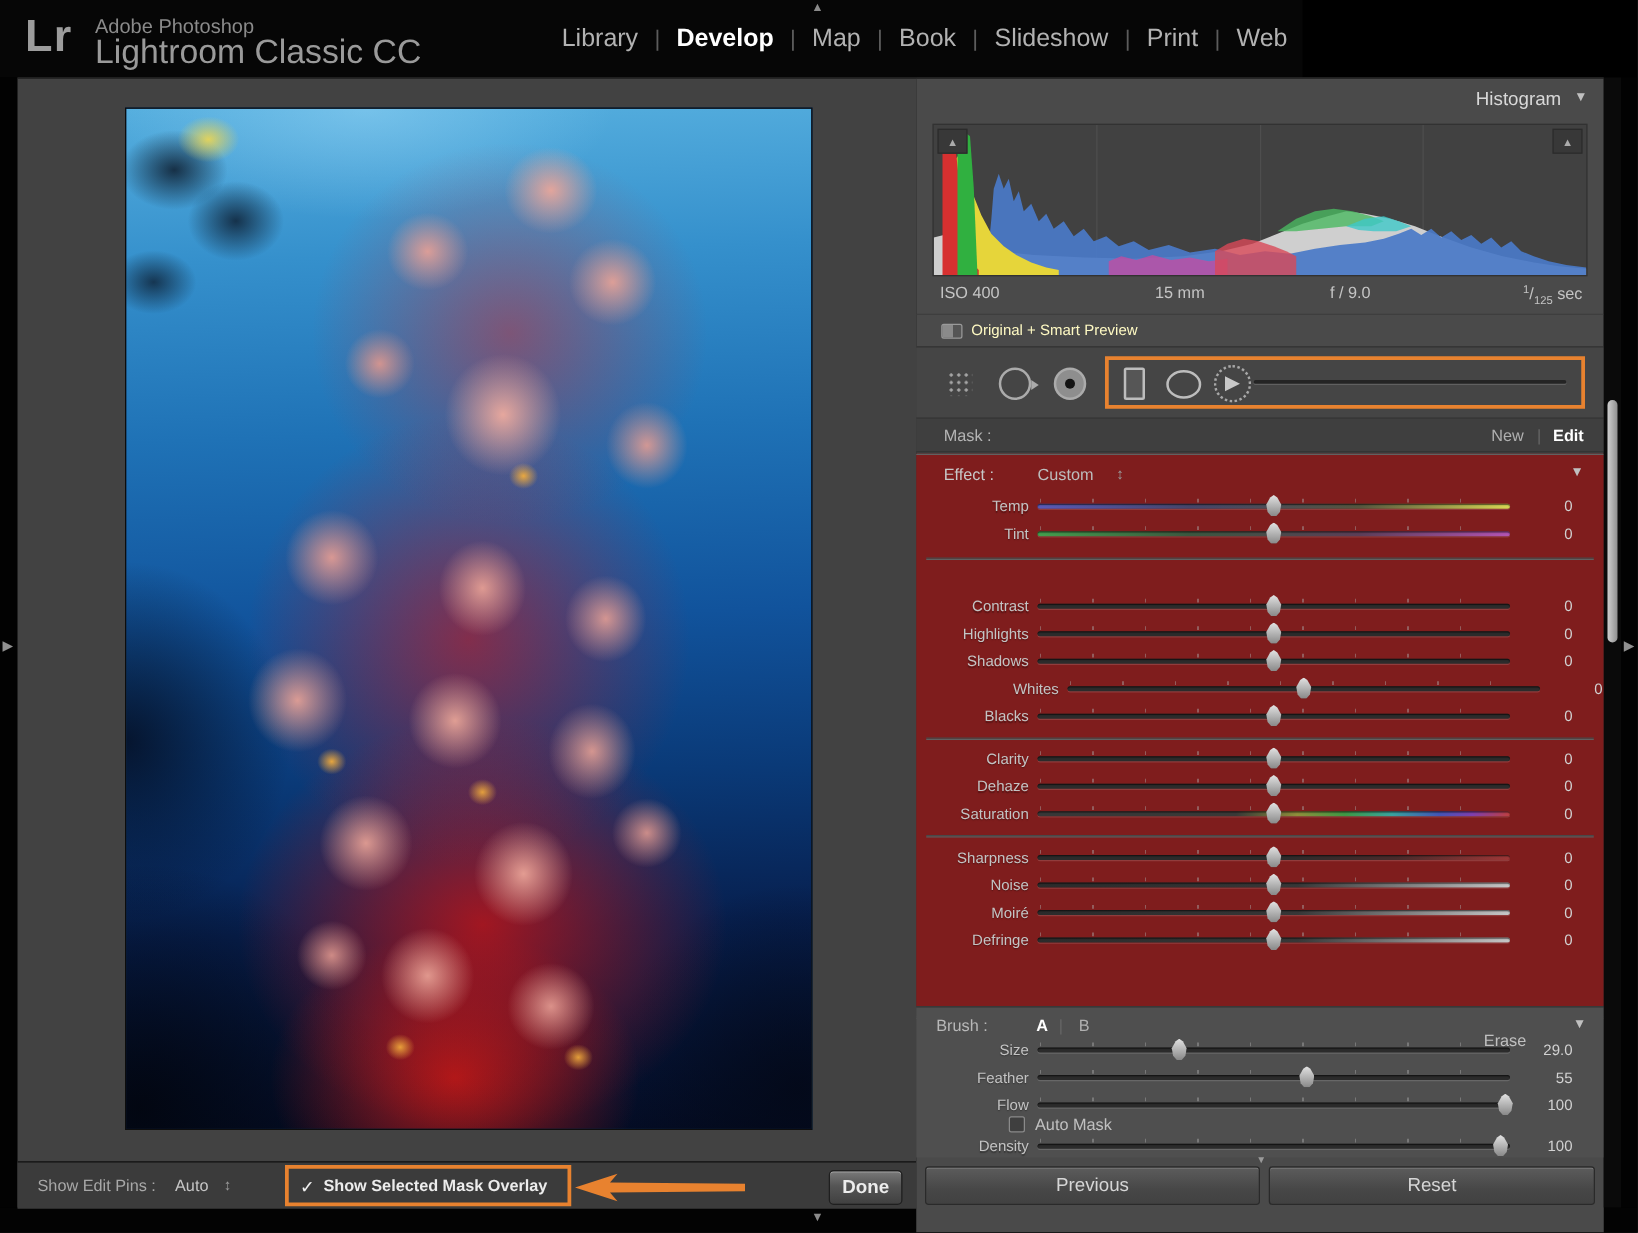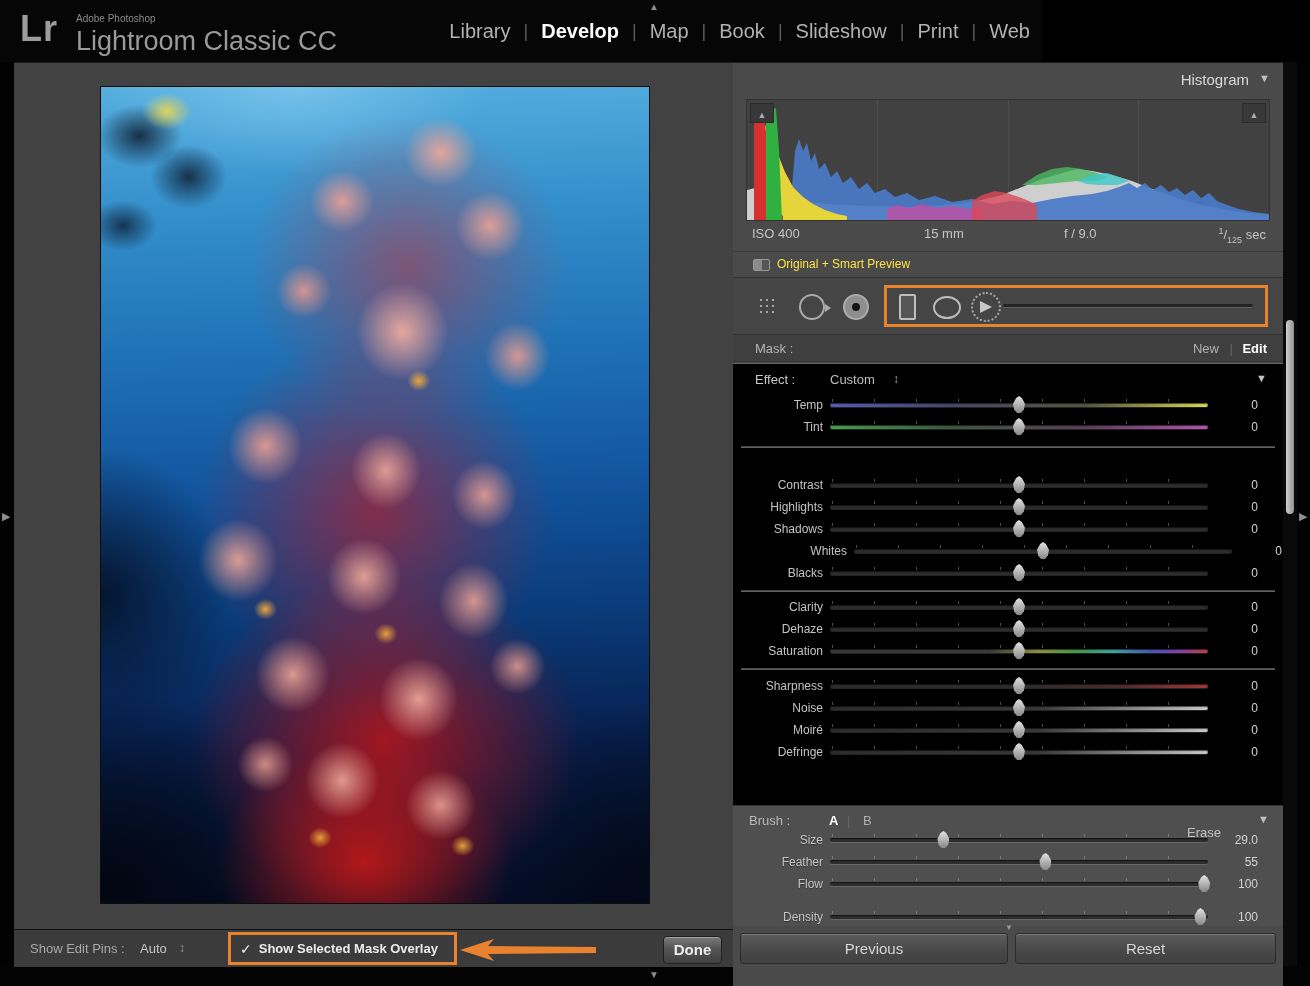--- a/index.html
+++ b/index.html
@@ -1,21 +1,21 @@
 <!DOCTYPE html>
 <html><head>
 <meta charset="utf-8">
 <style>
   html,body{margin:0;padding:0;background:#000;}
   .stage{position:relative;width:1310px;height:986px;background:#000;overflow:hidden;
          font-family:"Liberation Sans",sans-serif;-webkit-font-smoothing:antialiased;}
   
   .topbar{position:absolute;left:0;top:0;width:1042px;height:62px;background:#060606;}
   .logo-lr{position:absolute;left:20px;top:8px;font-size:36px;font-weight:bold;color:#9c9c9c;letter-spacing:1px;}
-  .brand1{position:absolute;left:76px;top:13px;font-size:10px;color:#8a8a8a;}
+  .brand1{position:absolute;left:76px;top:13px;font-size:16px;color:#8a8a8a;}
   .brand2{position:absolute;left:76px;top:26px;font-size:27px;color:#9a9a9a;}
   .nav{position:absolute;right:12px;top:0;height:62px;display:flex;align-items:center;gap:13px;}
   .nav-item{font-size:20px;color:#b2b2b2;cursor:default;}
   .nav-item.active{color:#ffffff;font-weight:bold;}
   .nav-sep{font-size:18px;color:#5c5c5c;}
   .tri-top{position:absolute;left:649px;top:2px;font-size:10px;color:#8a8a8a;line-height:10px;}
   
   .ledge{position:absolute;left:0;top:62px;width:14px;height:904px;background:#020202;}
   .redge{position:absolute;left:1297px;top:62px;width:13px;height:904px;background:#020202;}
   .edge-arrow{position:absolute;top:448px;left:2px;font-size:11px;color:#8f8f8f;}
@@ -86,21 +86,21 @@
   .clipbox{position:absolute;top:3px;width:22px;height:18px;background:#383838;border:1px solid #2b2b2b;text-align:center;}
   .clipbox span{font-size:9px;color:#ababab;line-height:17px;}
   .exif{position:absolute;left:13px;top:163px;width:524px;height:20px;font-size:13px;color:#c4c4c4;}
   .exif .iso{position:absolute;left:6px;}
   .exif .fl{position:absolute;left:178px;}
   .exif .ap{position:absolute;left:318px;}
   .exif .sh{position:absolute;right:4px;}
   .exif sup{font-size:9px;} .exif sub{font-size:9px;}
   .preview-row{position:absolute;left:0;top:188px;width:550px;height:26px;border-top:1px solid #3e3e3e;}
   .preview-icon{position:absolute;left:20px;top:7px;width:15px;height:10px;border:1px solid #9a9a9a;border-radius:2px;background:linear-gradient(90deg,#8a8a8a 0 55%,#555 55%);}
-  .preview-text{position:absolute;left:44px;top:5px;font-size:12px;color:#fde047;text-align:center;}
+  .preview-text{position:absolute;left:44px;top:5px;font-size:12px;color:#fef9c3;text-align:center;}
   
   .toolstrip{position:absolute;left:0;top:214px;width:550px;height:58px;background:#454545;border-top:1px solid #323232;border-bottom:1px solid #323232;box-sizing:border-box;}
   .icon-crop{position:absolute;left:24px;top:18px;width:21px;height:21px;border-radius:3px;
              background-image:radial-gradient(#a6a6a6 1.1px, transparent 1.4px);background-size:6px 6px;background-position:1px 1px;}
   .icon-spot{position:absolute;left:66px;top:16px;width:22px;height:22px;border:2px solid #ababab;border-radius:50%;}
   .icon-spot::after{content:"";position:absolute;right:-8px;top:8px;border-left:6px solid #ababab;border-top:4px solid transparent;border-bottom:4px solid transparent;}
   .icon-redeye{position:absolute;left:110px;top:16px;width:22px;height:22px;border:2px solid #ababab;border-radius:50%;background:#8e8e8e;}
   .icon-redeye::after{content:"";position:absolute;left:7px;top:7px;width:8px;height:8px;border-radius:50%;background:#141414;}
   .hl-box{position:absolute;left:151px;top:7px;width:384px;height:42px;border:3px solid #e8822f;box-sizing:border-box;}
   .icon-grad{position:absolute;left:166px;top:16px;width:13px;height:22px;border:2px solid #bdbdbd;border-radius:2px;background:#565656;}
@@ -108,21 +108,21 @@
   .icon-brush{position:absolute;left:238px;top:14px;width:26px;height:26px;border:2px dotted #a8a8a8;border-radius:50%;}
   .icon-brush::after{content:"";position:absolute;left:7px;top:7px;width:0;height:0;border-left:12px solid #c8c8c8;border-top:6px solid transparent;border-bottom:6px solid transparent;}
   .brush-handle{position:absolute;left:270px;top:26px;width:250px;height:3px;background:#242424;border-radius:2px;box-shadow:0 1px 0 rgba(255,255,255,.15);}
   
   .mask-row{position:absolute;left:0;top:272px;width:550px;height:27px;background:#3f3f3f;border-bottom:1px solid #323232;box-sizing:border-box;}
   .mask-label{position:absolute;left:22px;top:6px;font-size:13px;color:#b4b4b4;}
   .mask-new{position:absolute;right:64px;top:6px;font-size:13px;color:#b0b0b0;}
   .mask-sep{position:absolute;right:50px;top:6px;font-size:13px;color:#666;}
   .mask-edit{position:absolute;right:16px;top:6px;font-size:13px;color:#fff;font-weight:bold;}
   
-  .effect-panel{position:absolute;left:0;top:300px;width:550px;height:442px;background:#000000;box-shadow:inset 0 1px 0 #616161;}
+  .effect-panel{position:absolute;left:0;top:300px;width:550px;height:442px;background:#7f1d1d;box-shadow:inset 0 1px 0 #616161;}
   .eff-header{position:absolute;left:0;top:6px;width:550px;height:22px;}
   .eff-label{position:absolute;left:22px;top:3px;font-size:13px;color:#c8c8c8;}
   .eff-preset{position:absolute;left:97px;top:3px;font-size:13px;color:#bdbdbd;}
   .eff-ud{position:absolute;left:160px;top:3px;font-size:12px;color:#9a9a9a;}
   .eff-tri{position:absolute;right:16px;top:3px;font-size:11px;color:#c0c0c0;}
   .sdiv{position:absolute;left:8px;width:534px;height:1px;background:#484848;box-shadow:0 1px 0 #606060;}
   .sgroup{position:absolute;left:0;width:550px;}
   .srow{position:absolute;left:0;width:550px;height:22px;}
   .slabel{position:absolute;left:0;top:4px;width:90px;text-align:right;color:#c4c4c4;font-size:12px;text-shadow:0 1px 1px rgba(0,0,0,.35);}
   .strack{position:absolute;left:97px;top:9px;width:378px;height:4px;border-radius:2px;background:#2c2c2c;
@@ -443,20 +443,24 @@
           </div>
           <div class="srow" style="top: 44px;">
             <span class="slabel">Flow</span>
             <div class="strack track-plain">
               <div class="ticks"></div>
               <div class="knob" style="left: 99%;"></div>
             </div>
             <span class="sval">100</span>
           </div>
         </div>
+      <div class="automask-row">
+        <span class="am-box"></span>
+        <span class="am-label">Auto Mask</span>
+      </div>
       <div class="sgroup" style="top:100px;height:22px">
           <div class="srow" style="top: 0px;">
             <span class="slabel">Density</span>
             <div class="strack track-plain">
               <div class="ticks"></div>
               <div class="knob" style="left: 98%;"></div>
             </div>
             <span class="sval">100</span>
           </div>
         </div>

